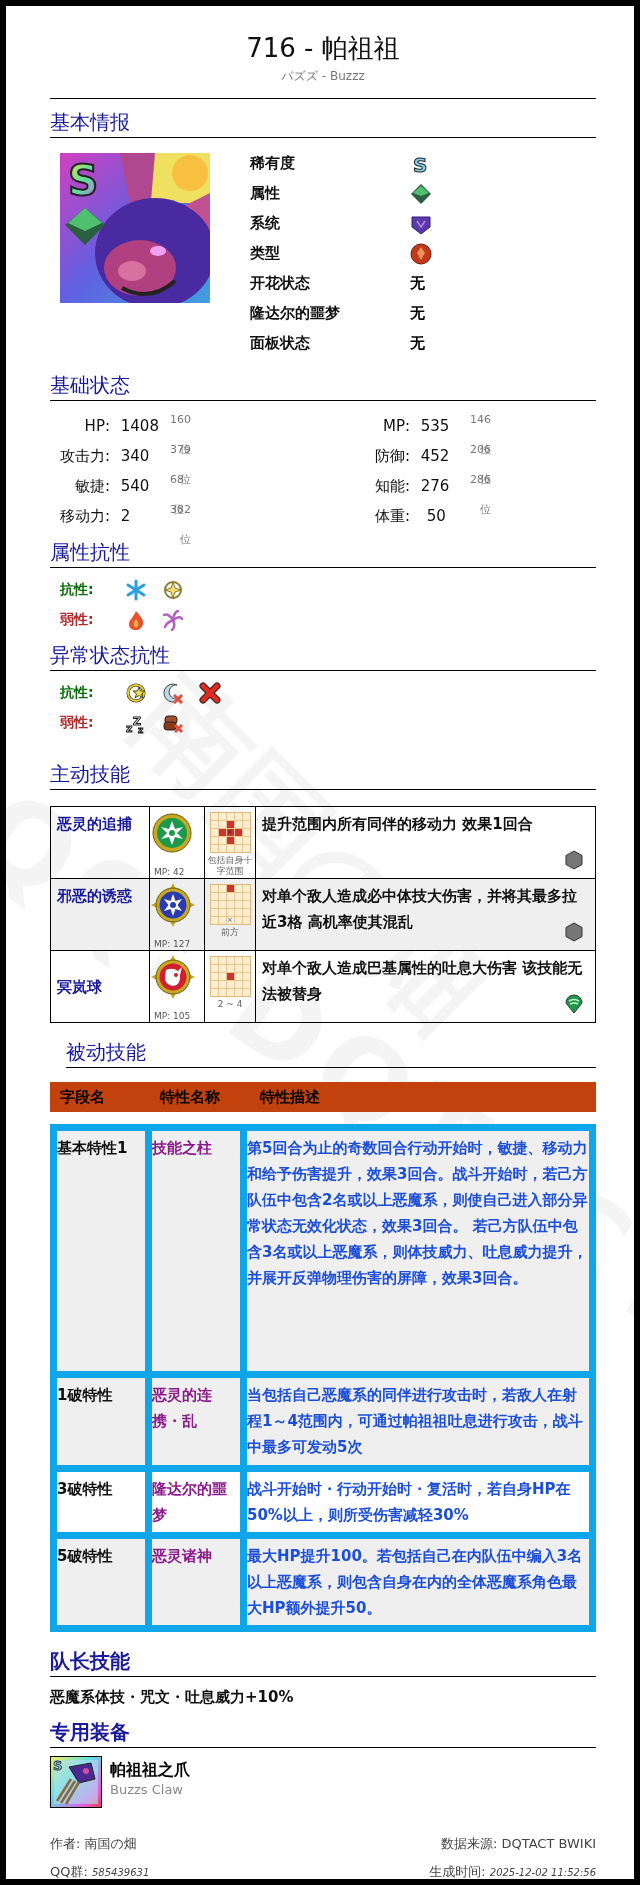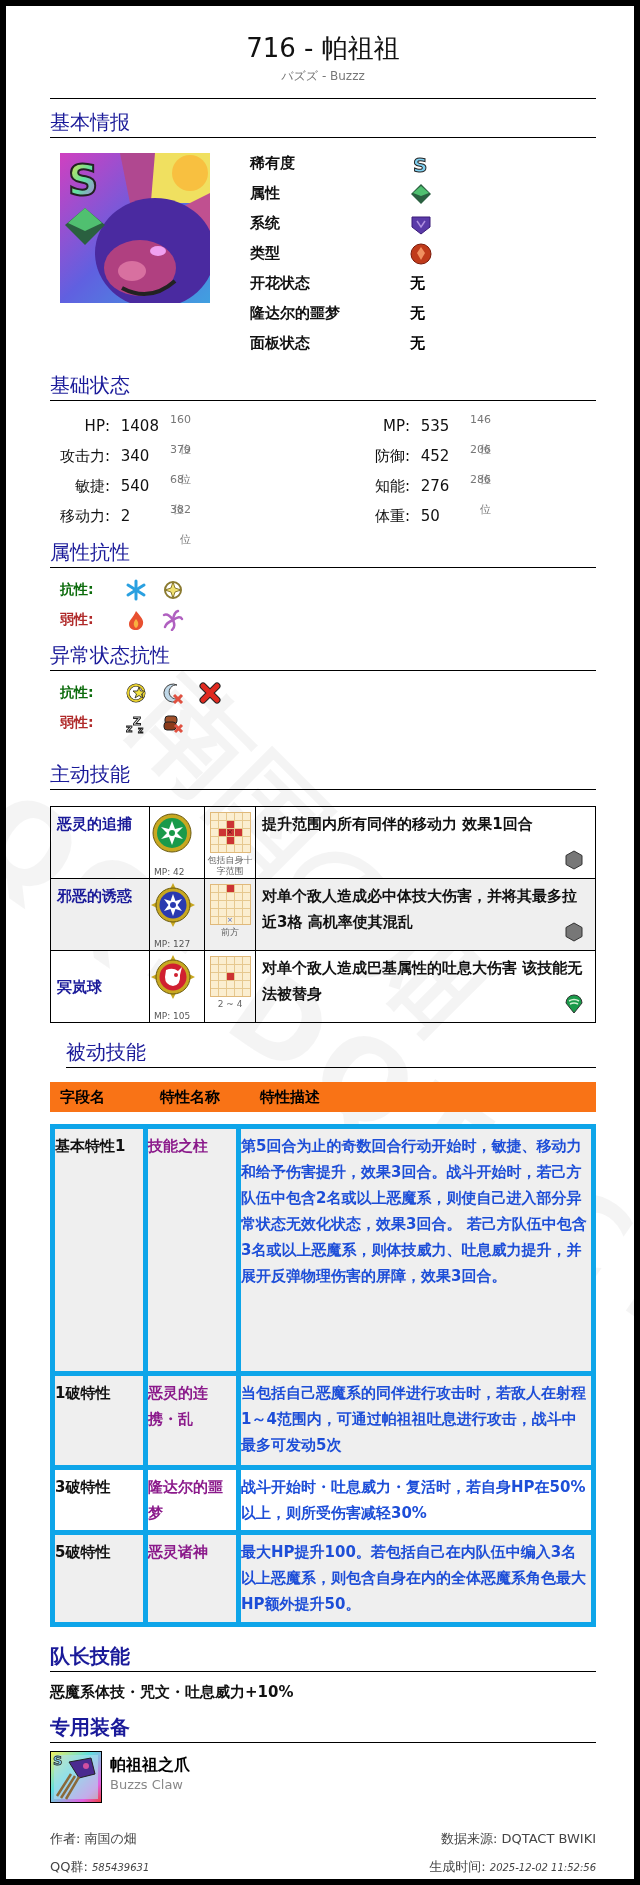--- a/index.html
+++ b/index.html
@@ -36,23 +36,23 @@
   .sk-desc { font-size:15px; font-weight:bold; line-height:26px; padding:4px 6px; position:relative; color:#111; }
   .mp { font-size:9px; color:#555; position:absolute; bottom:1px; left:4px; }
   .rlabel { font-size:9px; color:#666; line-height:11px; }
   .grid { display:grid; grid-template-columns:repeat(5,7px); grid-template-rows:repeat(5,7px); gap:1px; background:#e6c88f; width:39px; height:39px; margin:4px auto 2px auto; border:1px solid #e0b97a; }
   .grid div { background:#fbeed0; }
   .grid div.on { background:#cc3333; }
   .grid div.self { background:#fbeed0; color:#4466cc; font-size:7px; text-align:center; line-height:7px; }
   .grid div.on.self { background:#cc3333; color:#551111; }
   .badge { position:absolute; right:12px; bottom:8px; width:18px; height:20px; }
   .row-gray { background:#efefef; }
-  .passive-head { background:#f97316; font-weight:bold; font-size:15px; height:30px;margin-left:48px; }
+  .passive-head { background:#c2410c; font-weight:bold; font-size:15px; height:30px;margin-left:48px; }
   .passive-head td { padding:0 10px; }
-  .passive td { border:5px solid #0ea5e9; vertical-align:top; font-size:15px; font-weight:bold; line-height:26px; padding:4px 0; }
+  .passive td { border:7px solid #0ea5e9; vertical-align:top; font-size:15px; font-weight:bold; line-height:26px; padding:4px 0; }
   .p-field { width:88px; color:#111; }
   .p-name { width:88px; color:#8b1a8b; }
   .p-desc { color:#1d4ed8; }
   .leader { font-size:15px; font-weight:bold; height:40px; line-height:40px; color:#111; }
   .equip { position:relative; height:80px; }
   .eq-icon { position:absolute; left:0; top:8px; width:50px; height:50px; border:1px solid #000; }
   .eq-name { position:absolute; left:60px; top:12px; font-size:16px; font-weight:bold; }
   .eq-en { position:absolute; left:60px; top:34px; font-size:13px; color:#888; }
   .foot { position:relative; height:90px; font-size:13px; color:#444; }
   .foot div { position:absolute; height:20px; line-height:20px; }
@@ -167,21 +167,21 @@
         <span style="margin-left:6px;">276</span>
         <span class="rank" style="left:120px;">286位</span>
       </div>
       <div class="stat" style="left:0; top:100px;">
         <span class="lab" style="width:60px;">移动力:</span>
         <span style="margin-left:6px;">2</span>
         <span class="rank" style="left:120px;">382位</span>
       </div>
       <div class="stat" style="left:300px; top:100px;">
         <span class="lab" style="width:60px;">体重:</span>
-        <span style="margin-left:6px;">50</span>
+        <span style="margin-left:12px;">50</span>
       </div>
     </div>
 
     <div class="sec" style="margin-top:6px;">属性抗性</div>
     <div class="res">
       <div class="res-row green" style="top:6px;">
         <span class="lab">抗性:</span>
         <svg class="ico" viewBox="0 0 22 22">
             <g stroke="#2aa0e0" stroke-width="3" stroke-linecap="round">
               <line x1="11" y1="2" x2="11" y2="20"></line>
@@ -416,21 +416,21 @@
         <td class="p-desc">第5回合为止的奇数回合行动开始时，敏捷、移动力和给予伤害提升，效果3回合。战斗开始时，若己方队伍中包含2名或以上恶魔系，则使自己进入部分异常状态无效化状态，效果3回合。 若己方队伍中包含3名或以上恶魔系，则体技威力、吐息威力提升，并展开反弹物理伤害的屏障，效果3回合。</td>
       </tr>
       <tr class="row-gray" style="height:94px;">
         <td class="p-field">1破特性</td>
         <td class="p-name">恶灵的连携・乱</td>
         <td class="p-desc">当包括自己恶魔系的同伴进行攻击时，若敌人在射程1～4范围内，可通过帕祖祖吐息进行攻击，战斗中最多可发动5次</td>
       </tr>
       <tr style="height:60px;">
         <td class="p-field">3破特性</td>
         <td class="p-name">隆达尔的噩梦</td>
-        <td class="p-desc">战斗开始时・吐息威力・复活时，若自身HP在50%以上，则所受伤害减轻30%</td>
+        <td class="p-desc">战斗开始时・行动开始时・复活时，若自身HP在50%以上，则所受伤害减轻30%</td>
       </tr>
       <tr class="row-gray" style="height:92px;">
         <td class="p-field">5破特性</td>
         <td class="p-name">恶灵诸神</td>
         <td class="p-desc">最大HP提升100。若包括自己在内队伍中编入3名以上恶魔系，则包含自身在内的全体恶魔系角色最大HP额外提升50。</td>
       </tr>
     </tbody>
       </table>
 
     <div class="sec" style="margin-top:14px; font-weight:bold;">队长技能</div>

